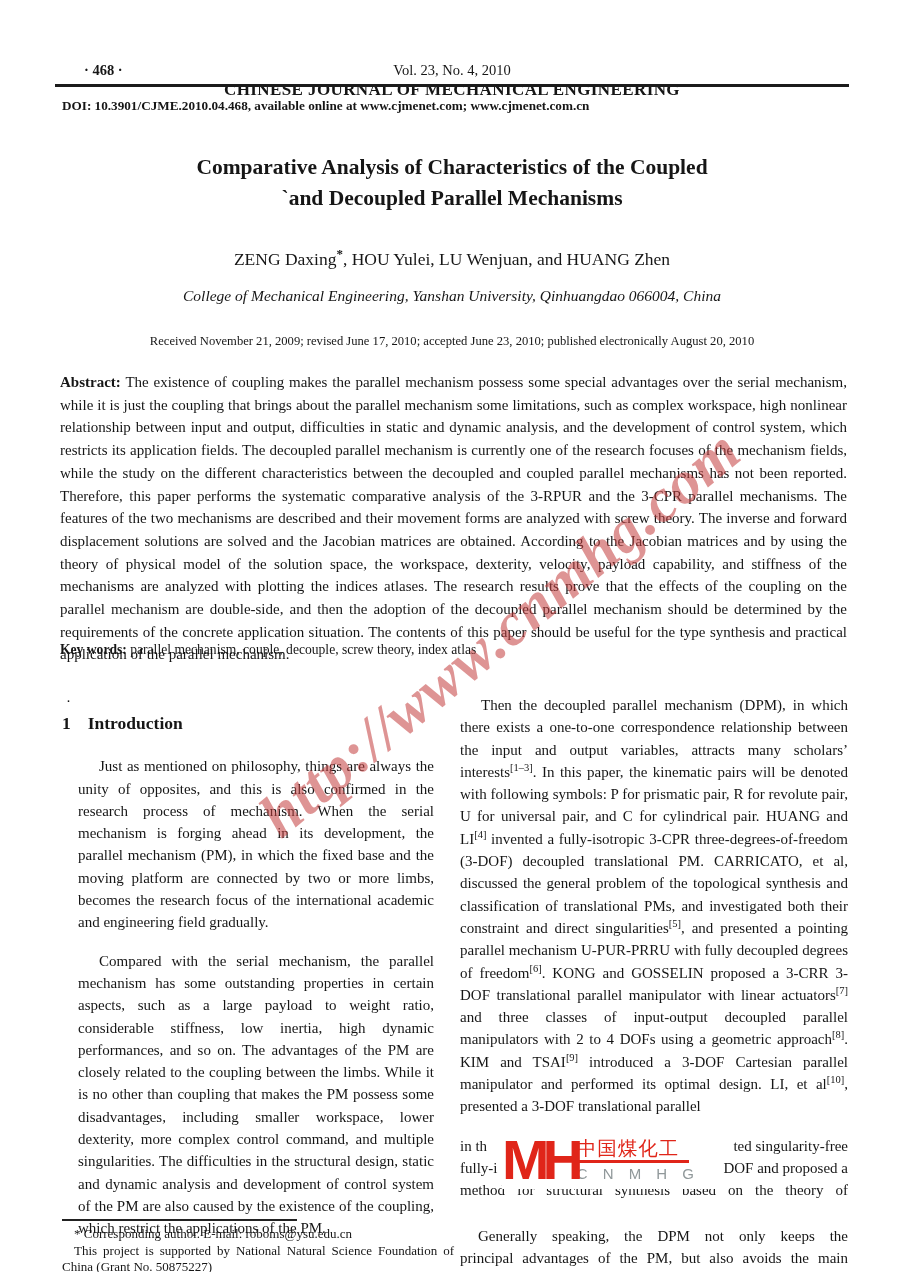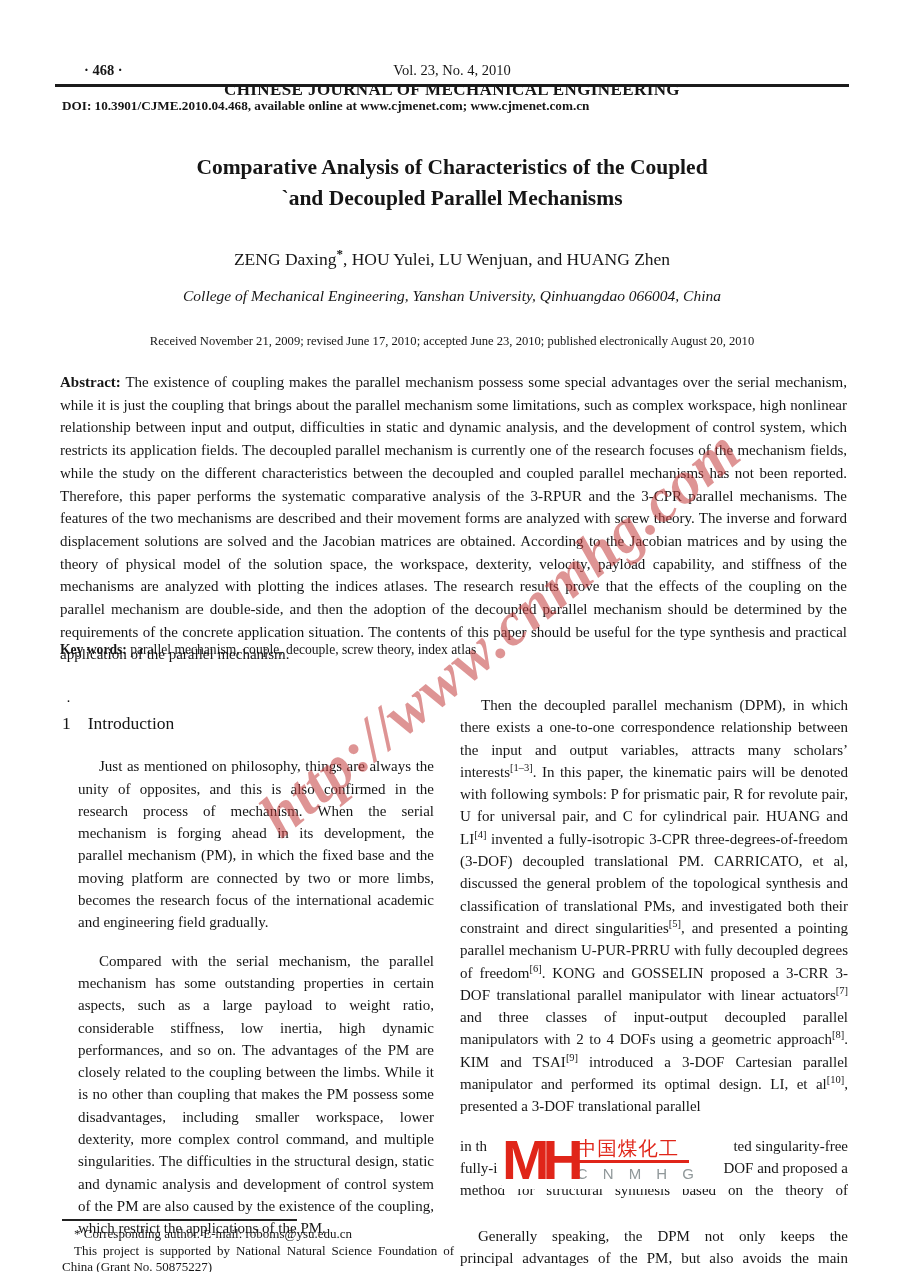--- a/index.html
+++ b/index.html
@@ -25,21 +25,21 @@
   .received{position:absolute;top:334px;left:0;width:100%;text-align:center;font-size:12.6px;}
   
   .abstract{position:absolute;top:371px;left:60px;width:787px;
     font-size:15px;line-height:22.7px;text-align:justify;}
   .abstract b,.keywords b{font-weight:700;}
   .keywords{position:absolute;top:642px;left:60px;width:787px;font-size:13.6px;}
   
   .col-left{position:absolute;top:694px;left:62px;width:388px;
     font-size:15px;line-height:22.3px;text-align:justify;}
   .stray-dot{margin-left:4px;height:15px;line-height:15px;}
-  .sec-heading{font-size:17.5px;font-weight:400;margin:3px 0 21px 0;text-align:left;}
+  .sec-heading{font-size:17.5px;font-weight:700;margin:3px 0 21px 0;text-align:left;}
   .sec-heading .num{margin-right:17px;}
   .para{text-indent:21px;margin:16px;}
   .para + .para{margin-top:9px;}
   .col-right-p1{position:absolute;top:694px;left:460px;width:388px;height:420px;
     overflow:hidden;font-size:15px;line-height:22.3px;text-align:justify;text-indent:21px;}
   sup{font-size:10.5px;line-height:0;}
   
   .rline{position:absolute;left:460px;width:388px;font-size:15px;line-height:20px;
     white-space:nowrap;}
   .jline{text-align:justify;text-align-last:justify;white-space:normal;}

